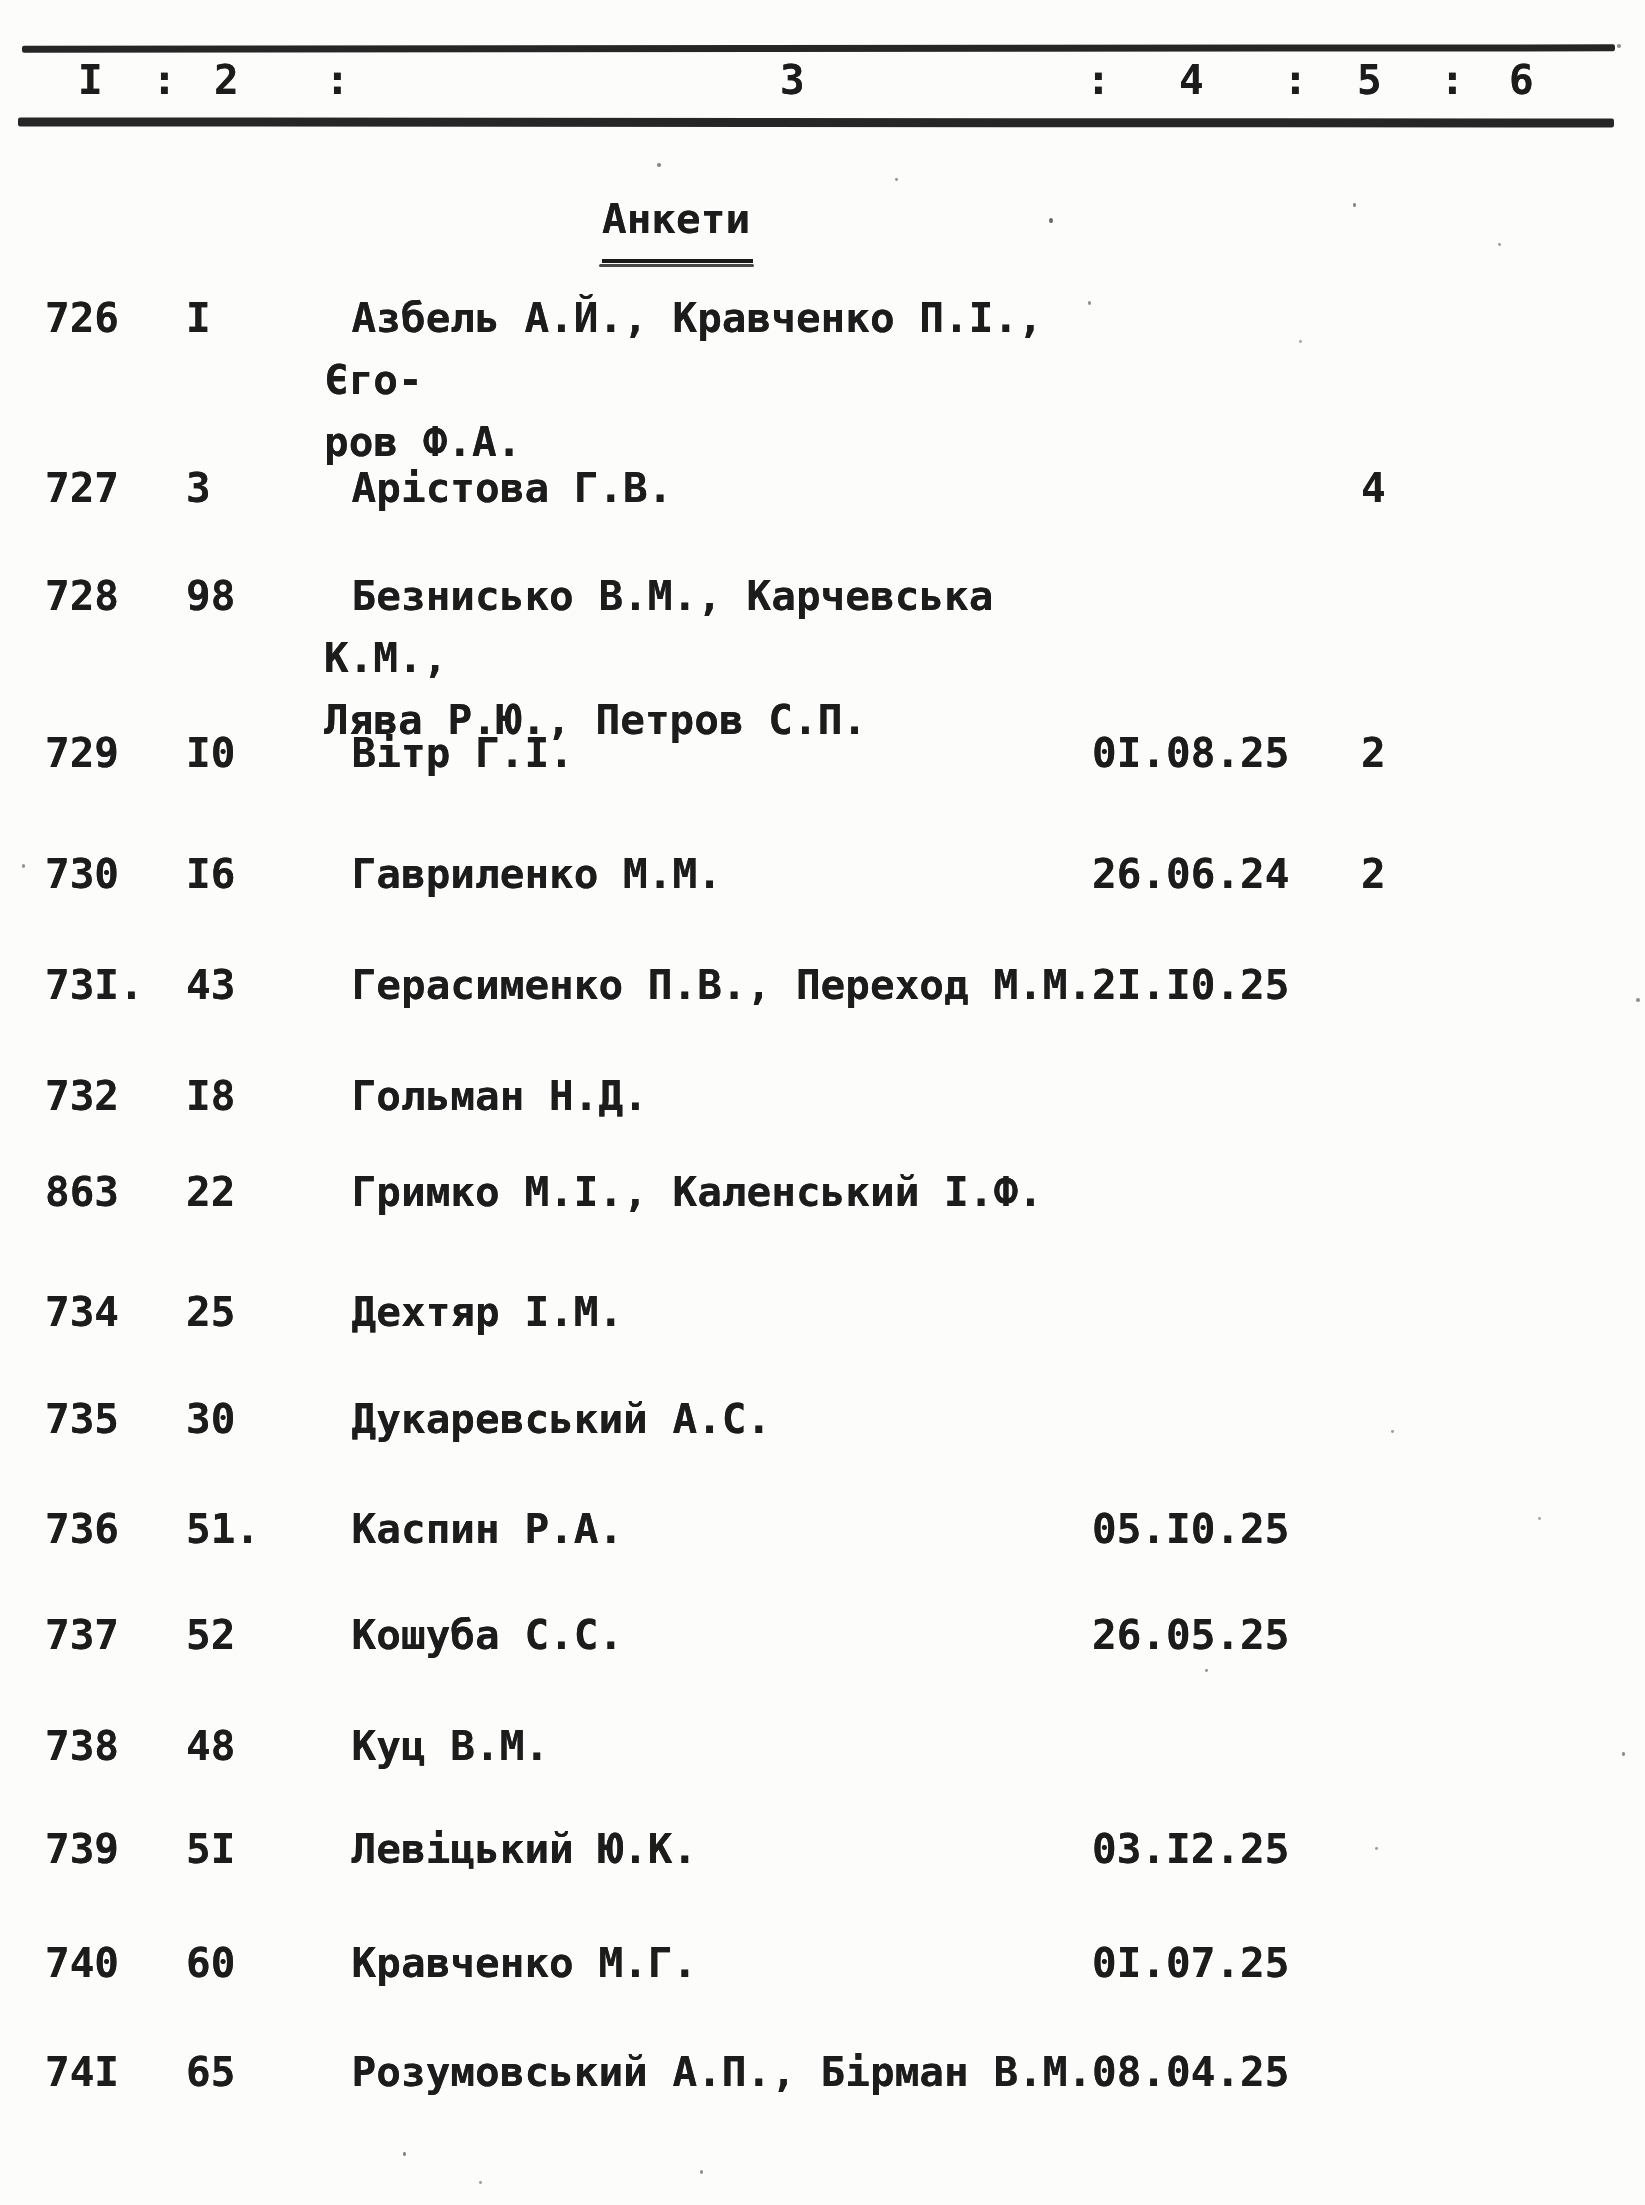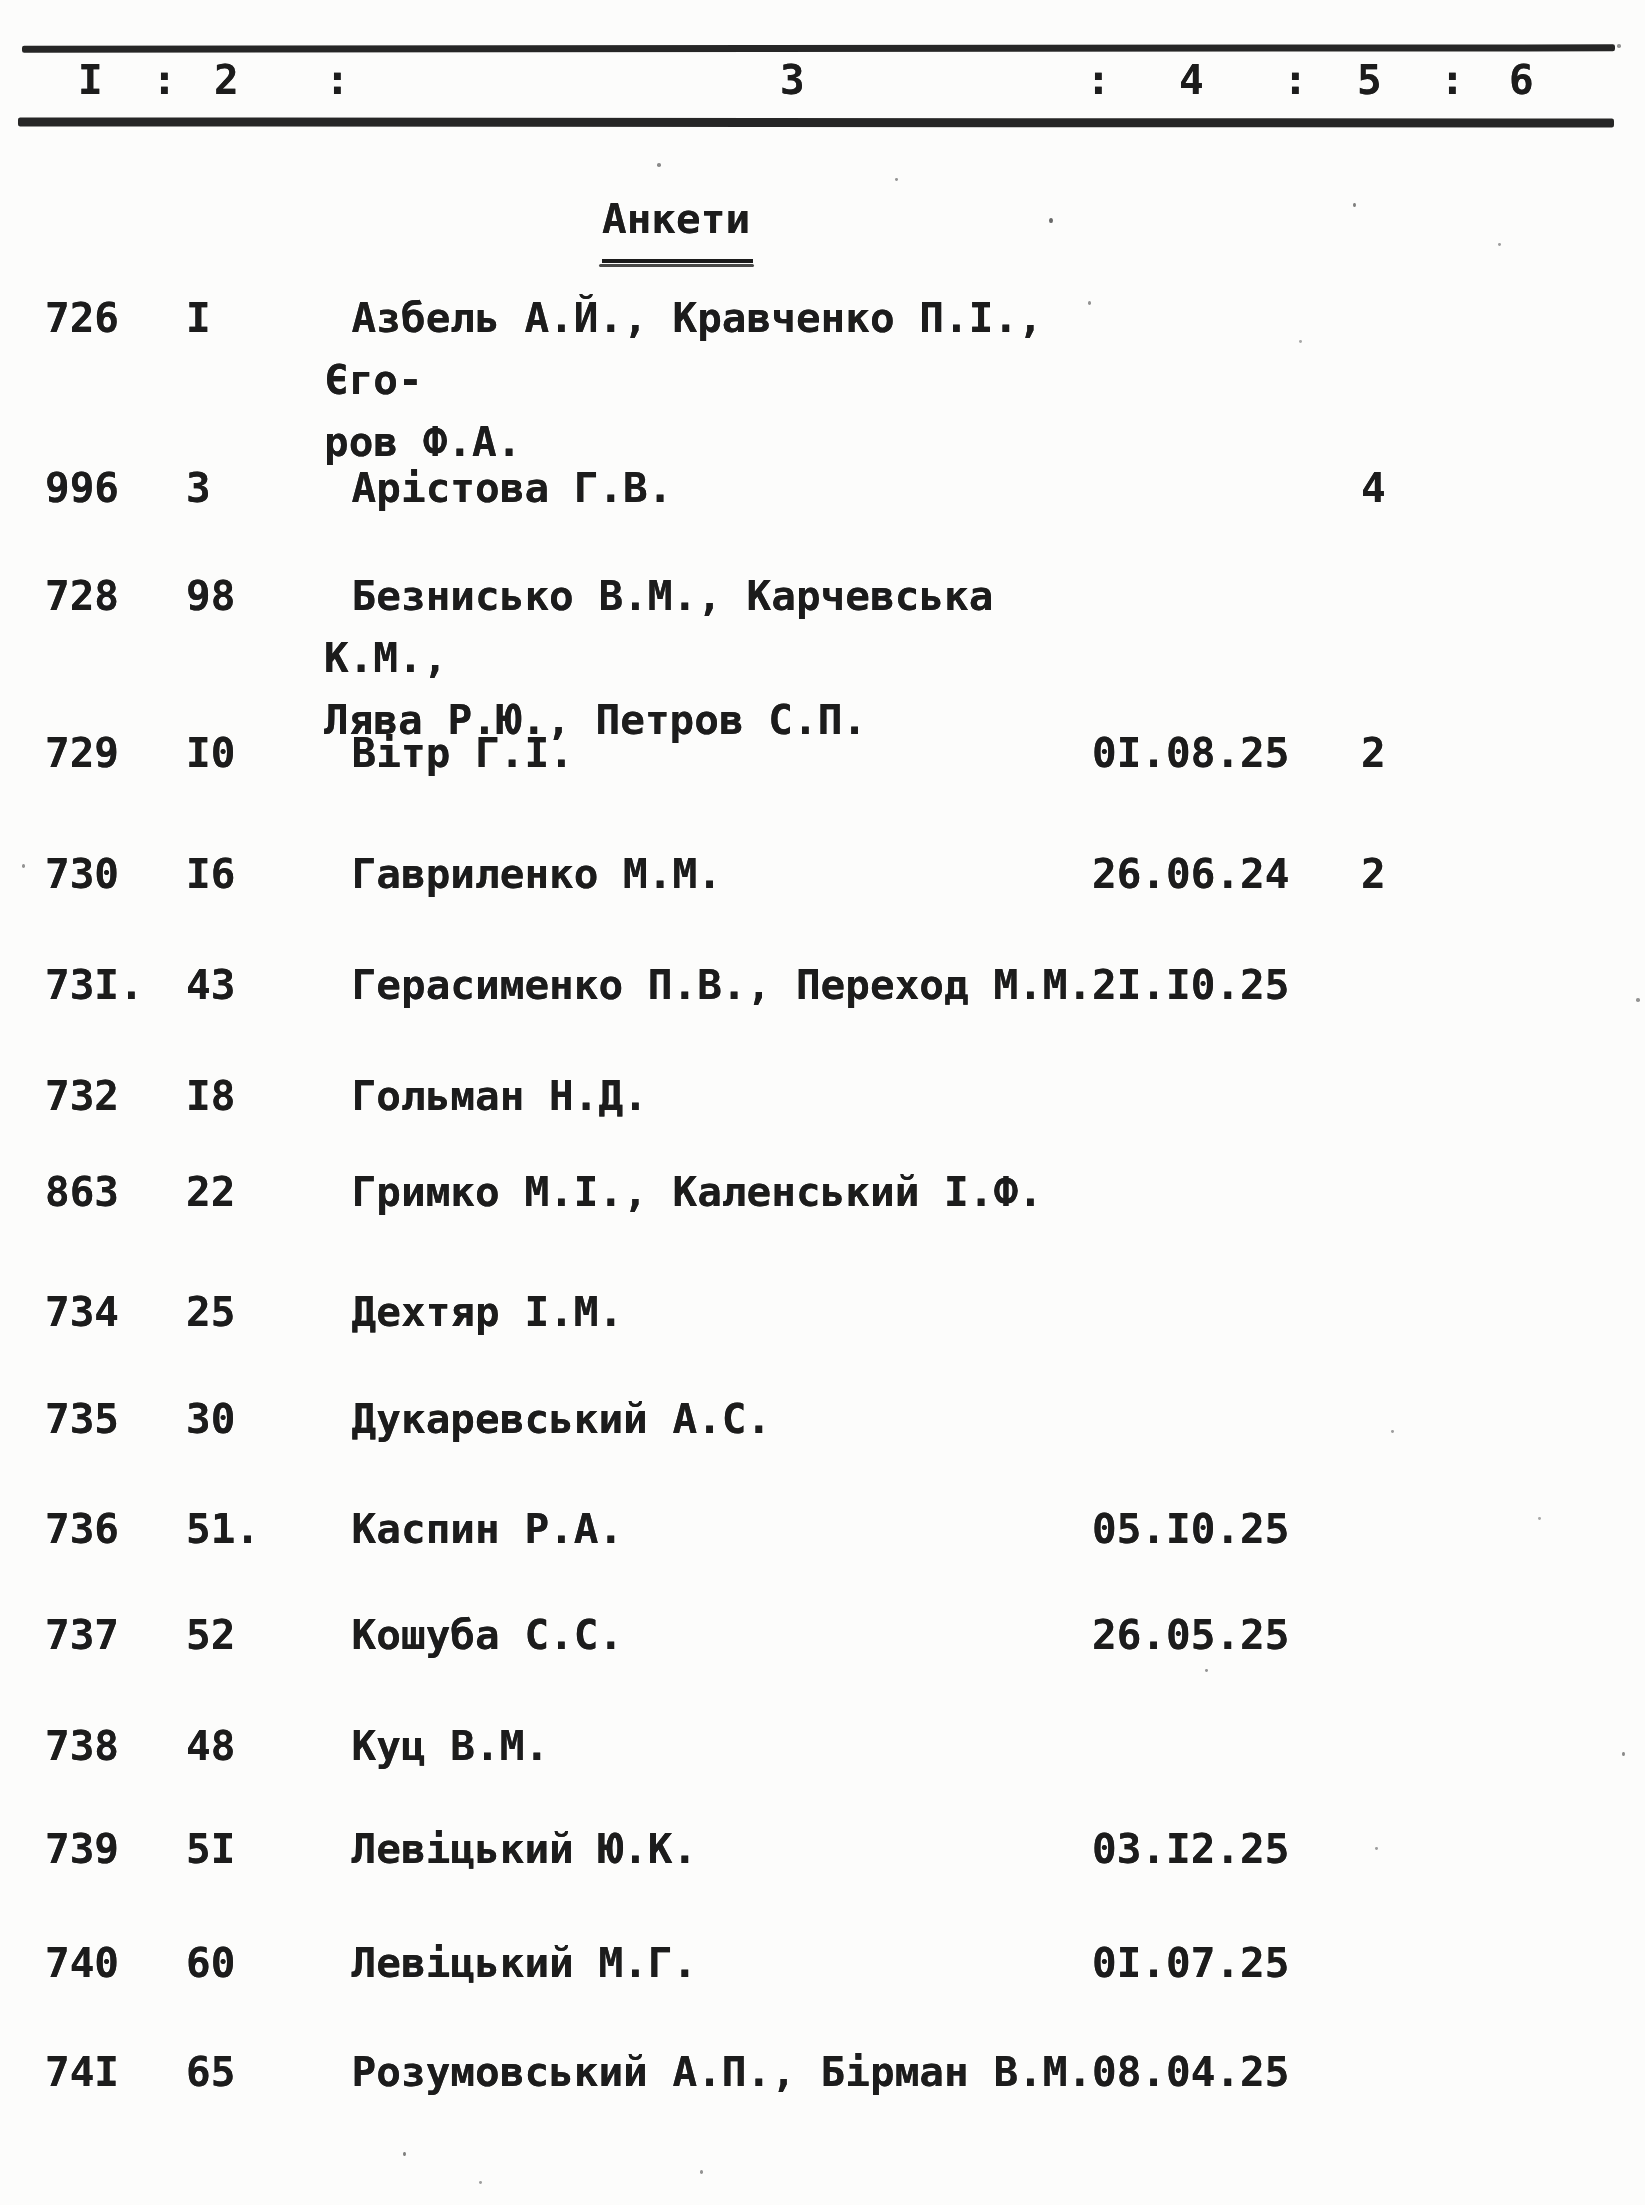--- a/index.html
+++ b/index.html
@@ -70,21 +70,21 @@
   <div class="row" style="top:287px">
     <span class="cell c1">726</span>
     <span class="cell c2">I</span>
     <span class="cell c3">Азбель А.Й., Кравченко П.І., Єго-
 ров Ф.А.</span>
     <span class="cell c4"></span>
     <span class="cell c5"></span>
   </div>
 
   <div class="row" style="top:457px">
-    <span class="cell c1">996</span>
+    <span class="cell c1">727</span>
     <span class="cell c2">3</span>
     <span class="cell c3">Арістова Г.В.</span>
     <span class="cell c4"></span>
     <span class="cell c5">4</span>
   </div>
 
   <div class="row" style="top:565px">
     <span class="cell c1">728</span>
     <span class="cell c2">98</span>
     <span class="cell c3">Безнисько В.М., Карчевська К.М.,
@@ -177,21 +177,21 @@
     <span class="cell c1">739</span>
     <span class="cell c2">5I</span>
     <span class="cell c3">Левіцький Ю.К.</span>
     <span class="cell c4">03.I2.25</span>
     <span class="cell c5"></span>
   </div>
 
   <div class="row" style="top:1932px">
     <span class="cell c1">740</span>
     <span class="cell c2">60</span>
-    <span class="cell c3">Левіцький М.Г.</span>
+    <span class="cell c3">Кравченко М.Г.</span>
     <span class="cell c4">0I.07.25</span>
     <span class="cell c5"></span>
   </div>
 
   <div class="row" style="top:2041px">
     <span class="cell c1">74I</span>
     <span class="cell c2">65</span>
     <span class="cell c3">Розумовський А.П., Бірман В.М.</span>
     <span class="cell c4">08.04.25</span>
     <span class="cell c5"></span>

